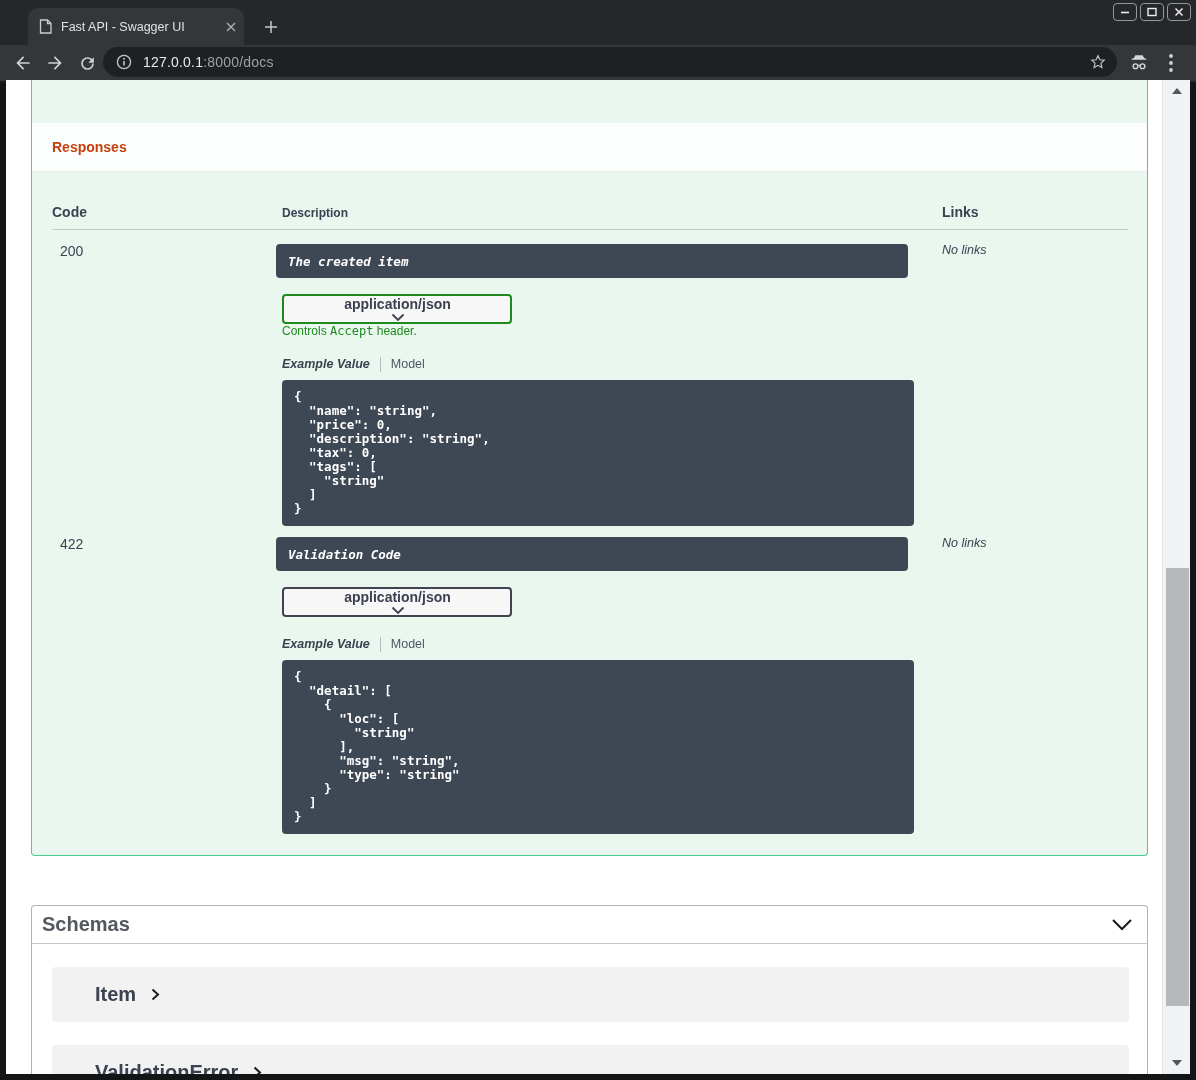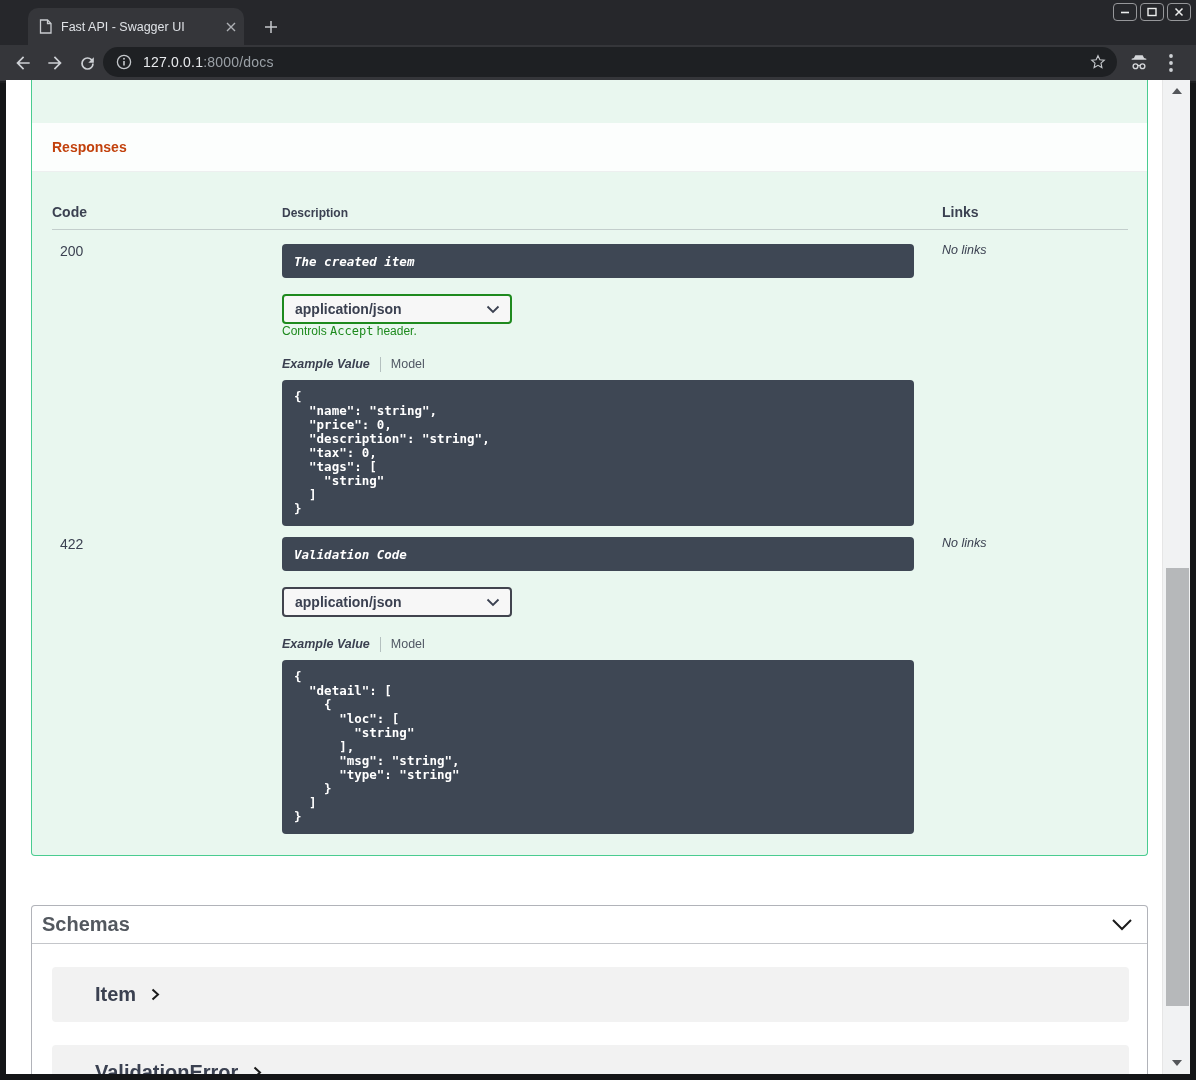--- a/index.html
+++ b/index.html
@@ -64,31 +64,31 @@
 
   .col-headers { position:absolute; top:118px; left:20px; right:19px; height:32px; border-bottom:1px solid rgba(59,65,81,.22); color:#3b4151; }
   .ch-code  { position:absolute; left:0;    top:6px;  font-size:14px; font-weight:bold; }
   .ch-desc  { position:absolute; left:230px; top:8px; font-size:12px; font-weight:bold; }
   .ch-links { position:absolute; left:890px; top:6px; font-size:14px; font-weight:bold; }
 
   .resp-code { position:absolute; left:28px; font-size:14px; color:#3b4151; }
   .no-links  { position:absolute; left:910px; font-size:12.5px; font-style:italic; color:#3b4151; }
 
   .desc-box {
-    position:absolute; left:250px; width:632px; height:34px;
+    position:absolute; left:244px; width:632px; height:34px;
     background:#3e4754; border-radius:4px;
     display:flex; align-items:center; padding:0 12px;
   }
   .desc-box span { color:#fff; font-family:"DejaVu Sans Mono", monospace; font-size:12.5px; font-weight:bold; font-style:italic; }
 
   .mt-select {
     position:absolute; left:250px; width:230px; height:30px;
     background:#f7f7f7; border-radius:4px; cursor:pointer;
     display:flex; align-items:center; justify-content:space-between; padding:0 10px 0 11px;
-    font-size:14px; font-weight:bold; color:#3b4151;
+    font-size:14px; font-weight:bold; color:#3b4151;flex-direction:column;
   }
   .sel-green { border:2px solid #1e8a1e; }
   .sel-dark  { border:2px solid #41444e; }
 
   .ctrl-note { position:absolute; left:250px; font-size:12px; color:#1e8a1e; }
   .ctrl-note .mono { font-family:"DejaVu Sans Mono", monospace; font-size:12px; }
 
   .ex-tabs { position:absolute; left:250px; height:16px; display:flex; align-items:center; }
   .ex-active { font-size:12.5px; font-weight:bold; color:#3b4151; cursor:pointer;font-style:italic; }
   .ex-sep { width:1px; height:15px; background:rgba(59,65,81,.3); margin:0 10px; }

